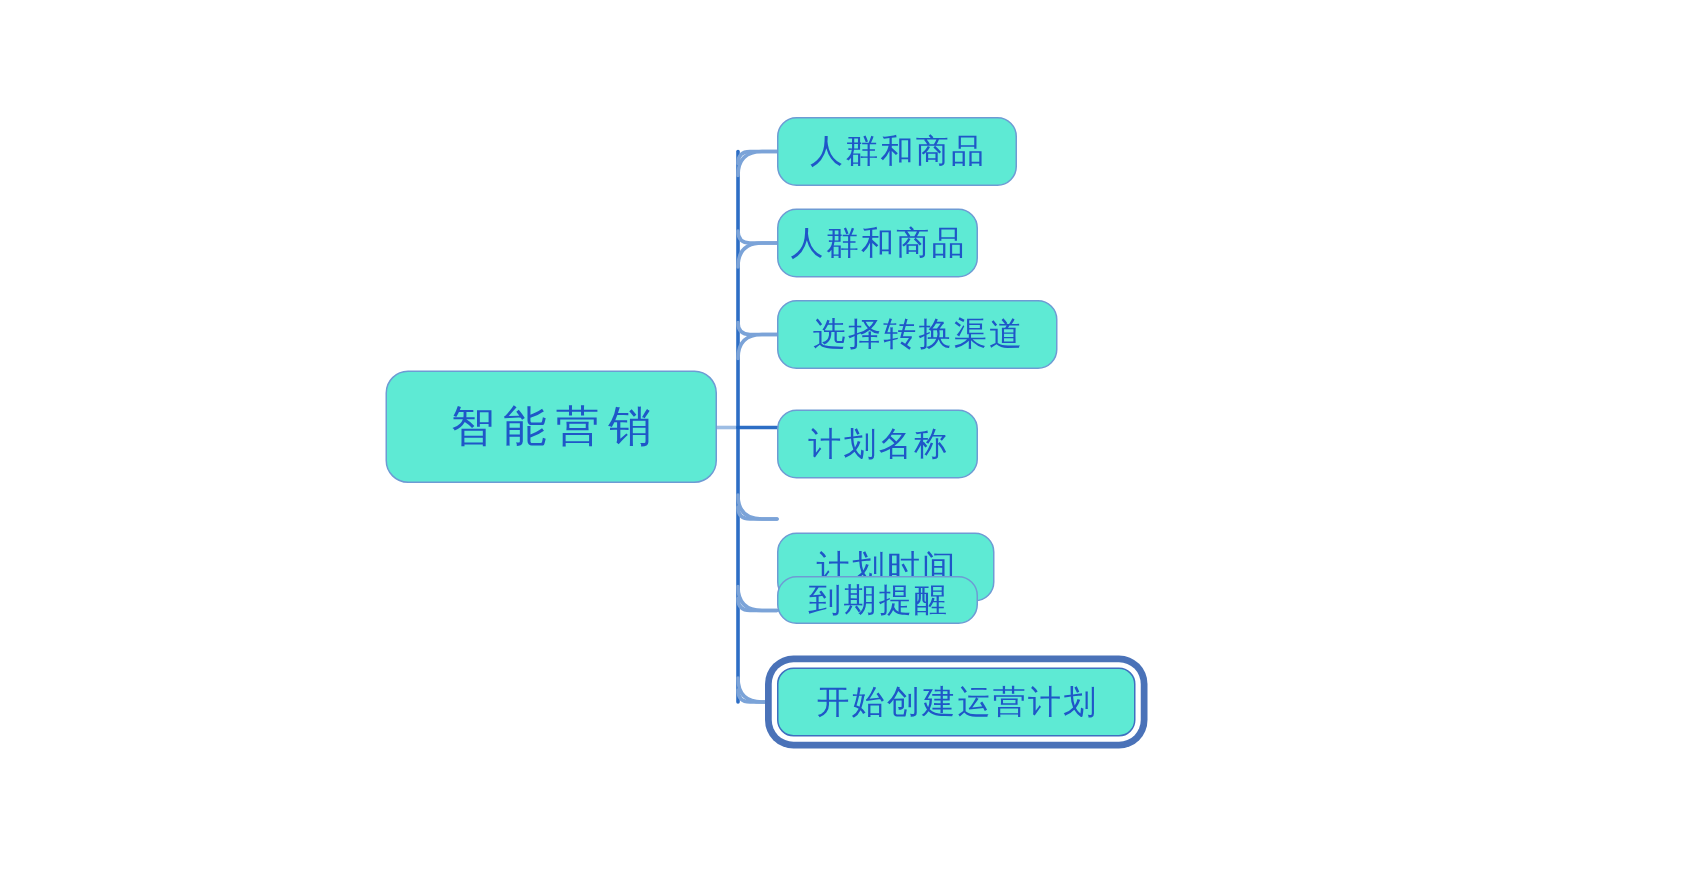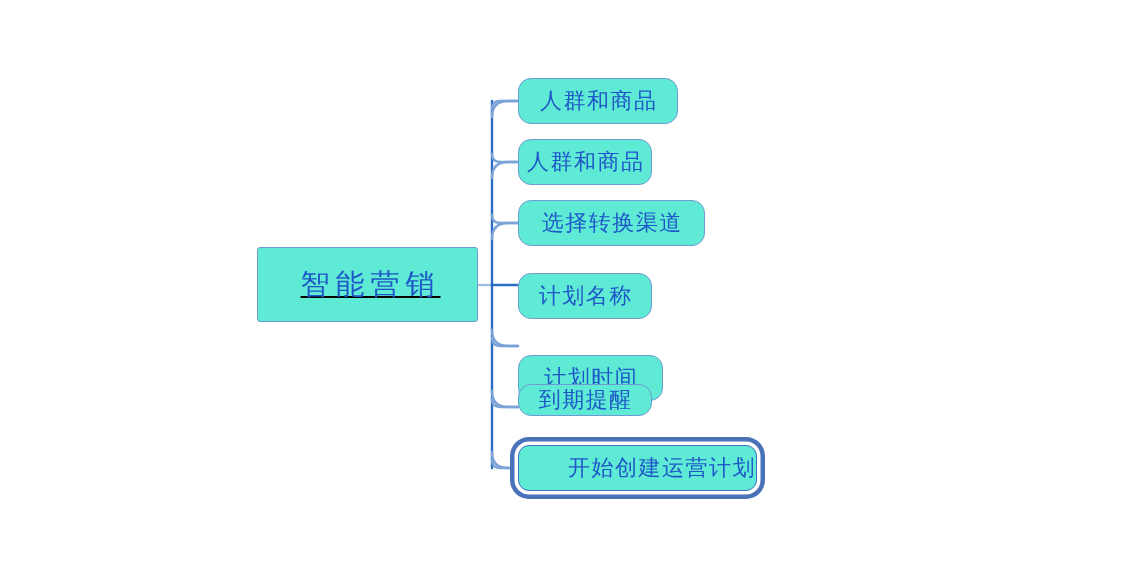--- a/index.html
+++ b/index.html
@@ -35,23 +35,22 @@
     display: flex;
     align-items: center;
     justify-content: center;
   }
   .node-label {
     color: #1f56c8;
     white-space: nowrap;
     font-weight: 400;
   }
   .node.root {
-    border-radius: 3px;
+    border-radius: 15px;
     border-width: 1.8px;
-    text-decoration: underline;
   }
   .node.root .node-label {
     font-size: 29px;
     letter-spacing: 6px;
     text-indent: 6px;
   }
   .node.child .node-label {
     font-size: 22px;
     letter-spacing: 1.5px;
     text-indent: 1.5px;
@@ -110,18 +109,18 @@
       </div>
       <div class="node child" style="left: 518px; top: 273px; width: 134px; height: 46px;">
         <span class="node-label">计划名称</span>
       </div>
       <div class="node child" style="left: 518px; top: 323px; width: 145px; height: 46px; margin-top: 32px;">
         <span class="node-label">计划时间</span>
       </div>
       <div class="node child" style="left: 518px; top: 384px; width: 134px; height: 32px;">
         <span class="node-label">到期提醒</span>
       </div>
-      <div class="node child selected" style="left: 518px; top: 445px; width: 239px; height: 46px; justify-content: flex-end;">
+      <div class="node child selected" style="left: 518px; top: 445px; width: 239px; height: 46px;">
         <span class="node-label">开始创建运营计划</span>
       </div>
     </div>
 
 </div>
 
 </body></html>

